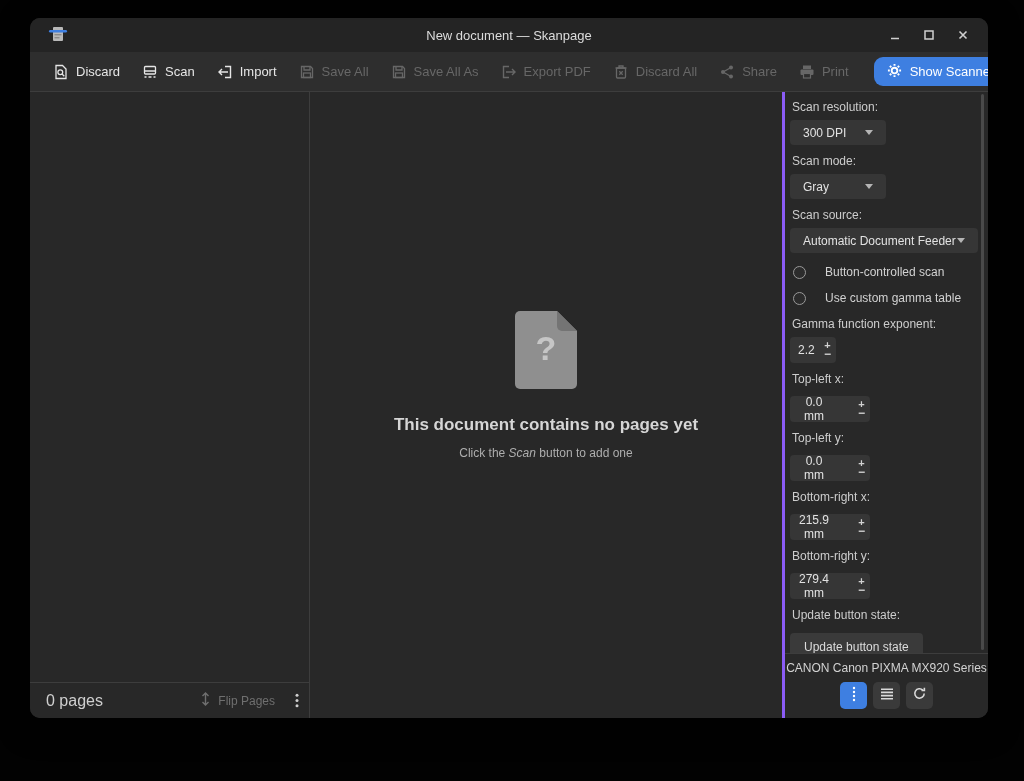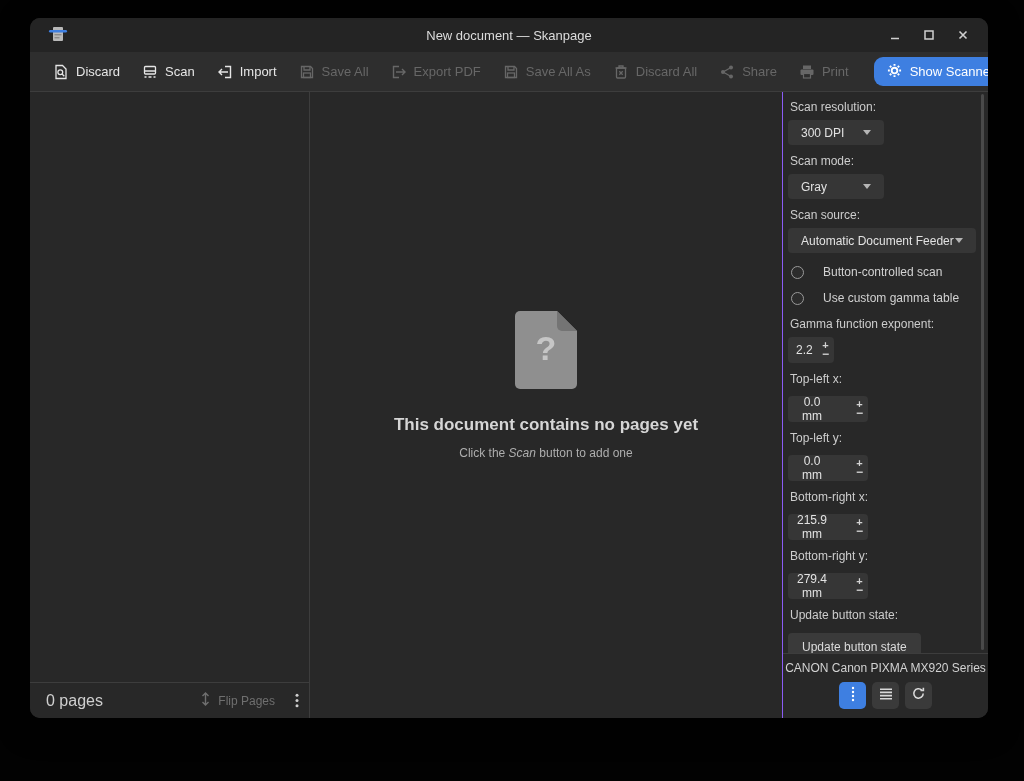--- a/index.html
+++ b/index.html
@@ -46,21 +46,21 @@
   .center { flex:1; background:#282828; display:flex; align-items:center; justify-content:center; }
   .empty { text-align:center; margin-top:-40px; }
   .doc-icon { position:relative; width:62px; height:78px; margin:0 auto; }
   .doc-q { position:absolute; left:0; top:18px; width:62px; text-align:center;
            font-size:34px; font-weight:600; color:#c6c6c6; }
   .empty-title { margin-top:26px; font-size:17px; font-weight:bold; color:#d6d6d6; }
   .empty-sub { margin-top:11px; font-size:12px; color:#aeaeae; }
   .empty-sub i { font-style:italic; }
 
   
-  .options { width:206px; flex:0 0 auto; background:#282828; border-left:1px solid #8b5cf6;
+  .options { width:206px; flex:0 0 auto; background:#282828; border-left:3px solid #8b5cf6;
              display:flex; flex-direction:column; position:relative; }
   .opts-scroll { flex:1; overflow:hidden; padding:5px 8px 0 5px; }
   .opt-label { font-size:12px; color:#cdcdcd; margin:9px 0 6px 2px; white-space:nowrap; }
   .opt-label:first-child { margin-top:3px; }
 
   .dropdown { height:25px; background:#363636; border-radius:4px; display:flex;
               align-items:center; justify-content:space-between; padding:0 13px;
               color:#e2e2e2; font-size:12px; cursor:pointer; }
   .w-sm { width:96px; } .w-lg { width:188px; }
   .caret { width:0; height:0; border-left:4px solid transparent;
@@ -165,36 +165,36 @@
         <svg width="16" height="16" viewBox="0 0 16 16" stroke="currentColor" fill="none" stroke-width="1.3">
           <path d="M2.5 2.5h9l2 2v9h-11z"></path>
             <path d="M5 2.5v3.5h6V2.5"></path>
             <rect x="4.5" y="9" width="7" height="4.5"></rect>
         </svg>
       </span>
       <span>Save All</span>
     </div>
     <div class="tbtn disabled">
       <span>
-        <svg width="16" height="16" viewBox="0 0 16 16" stroke="currentColor" fill="none" stroke-width="1.4">
-          <path d="M8 2.5H2.5v11H8"></path>
-            <path d="M5 8h9 M11 5l3 3-3 3"></path>
-        </svg>
-      </span>
-      <span>Export PDF</span>
-    </div>
-    <div class="tbtn disabled">
-      <span>
         <svg width="16" height="16" viewBox="0 0 16 16" stroke="currentColor" fill="none" stroke-width="1.3">
           <path d="M2.5 2.5h9l2 2v9h-11z"></path>
             <path d="M5 2.5v3.5h6V2.5"></path>
             <rect x="4.5" y="9" width="7" height="4.5"></rect>
         </svg>
       </span>
       <span>Save All As</span>
+    </div>
+    <div class="tbtn disabled">
+      <span>
+        <svg width="16" height="16" viewBox="0 0 16 16" stroke="currentColor" fill="none" stroke-width="1.4">
+          <path d="M8 2.5H2.5v11H8"></path>
+            <path d="M5 8h9 M11 5l3 3-3 3"></path>
+        </svg>
+      </span>
+      <span>Export PDF</span>
     </div>
     <div class="tbtn disabled">
       <span>
         <svg width="16" height="16" viewBox="0 0 16 16" stroke="currentColor" fill="none" stroke-width="1.3">
           <path d="M2.5 4h11 M6 4V2h4v2"></path>
             <rect x="3.5" y="4" width="9" height="10" rx="1"></rect>
           <path d="M6.3 7.3l3.4 3.4 M9.7 7.3l-3.4 3.4"></path>
         </svg>
       </span>
       <span>Discard All</span>

